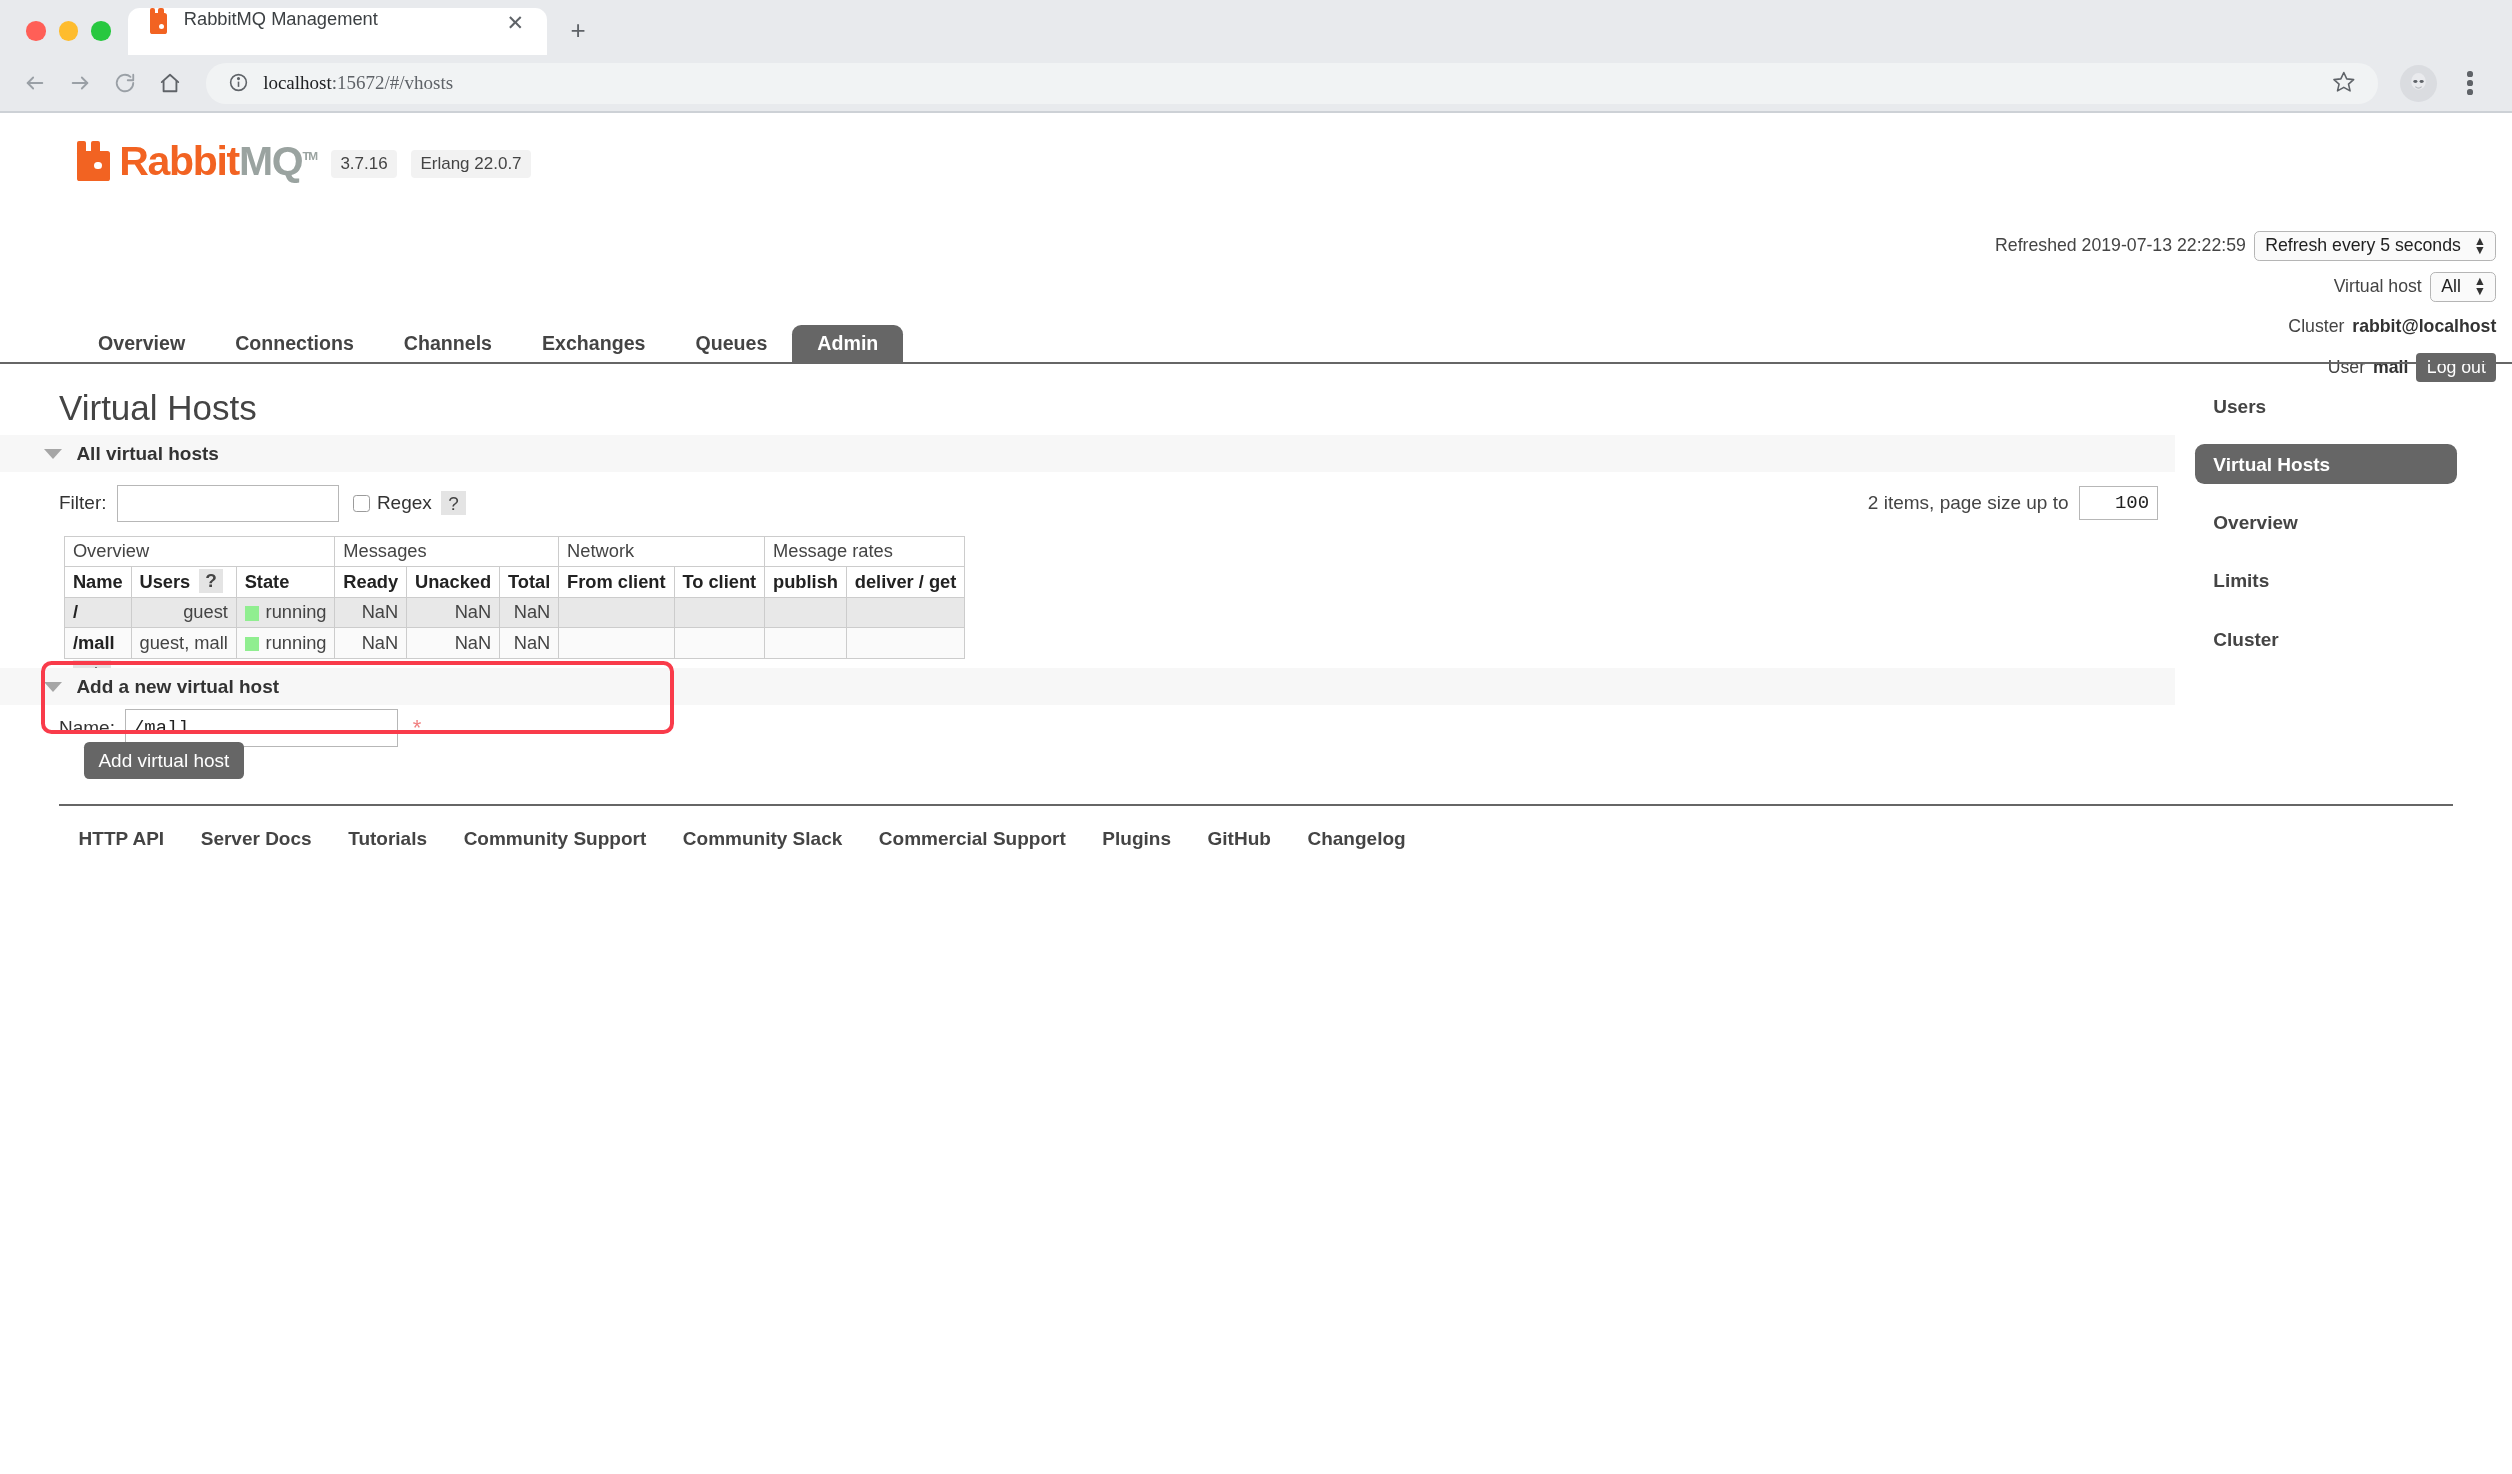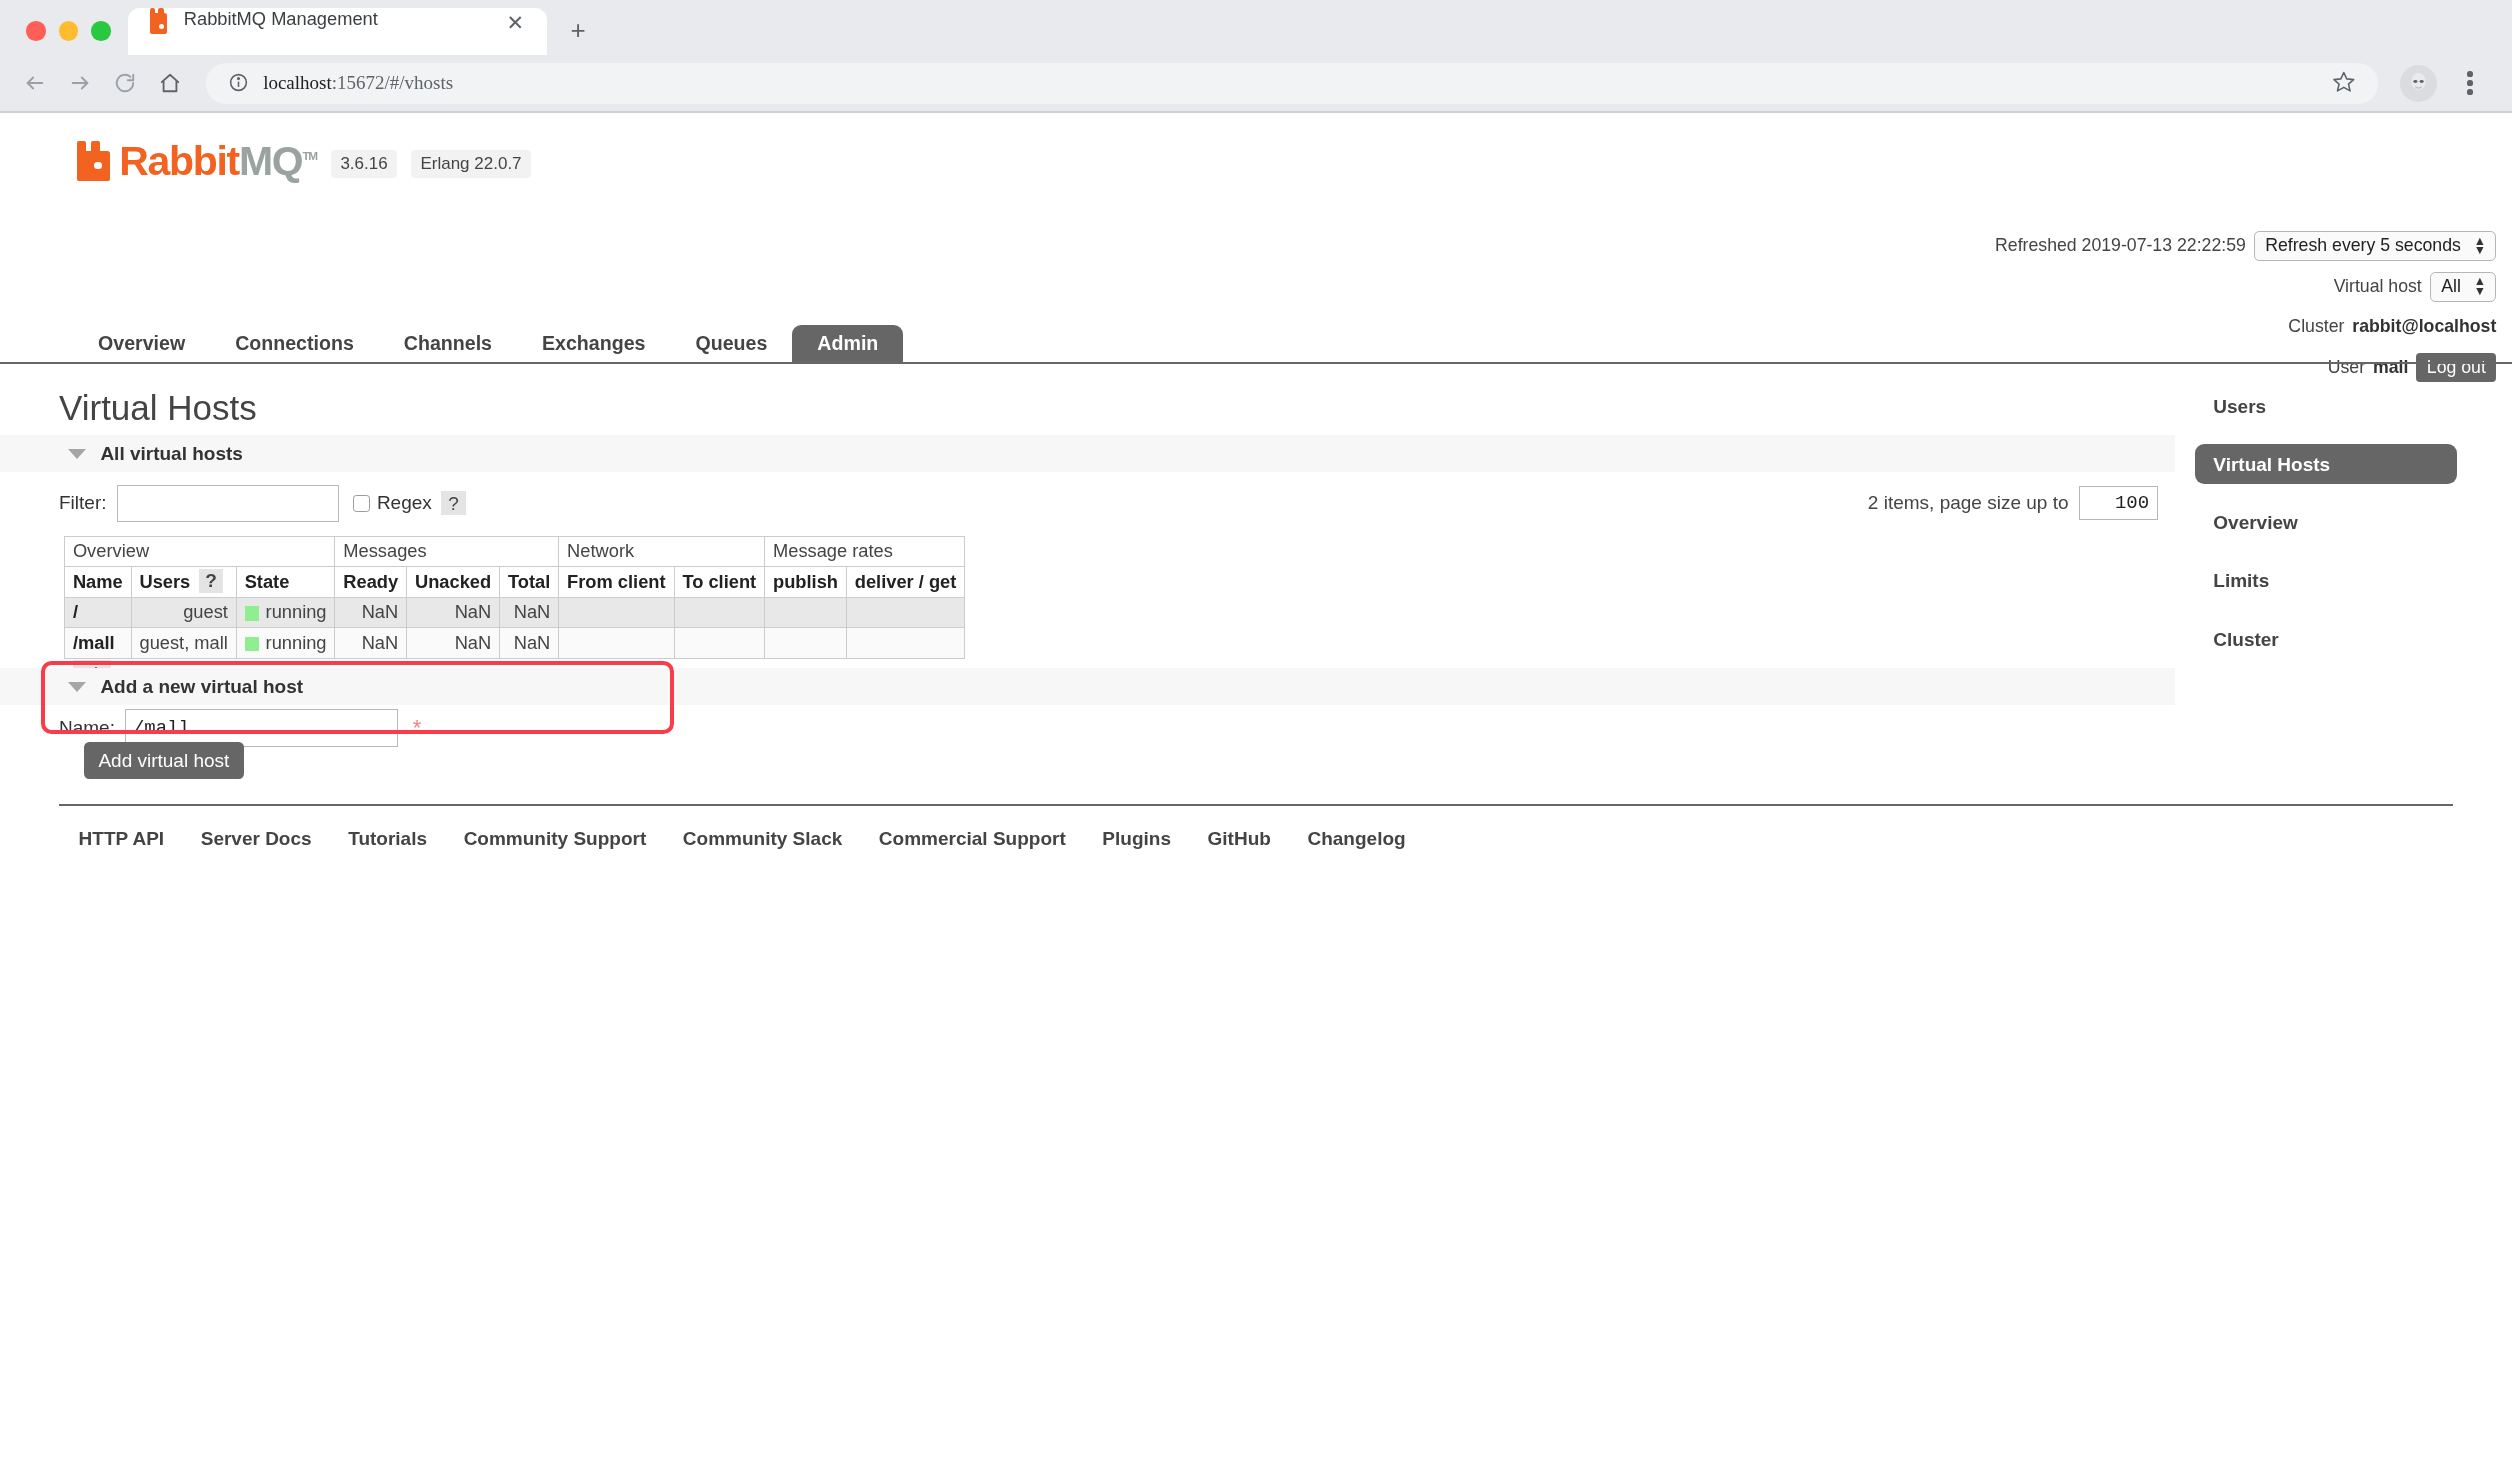--- a/index.html
+++ b/index.html
@@ -260,21 +260,21 @@
     font-weight: normal;
     color: #444444;
     margin: 0;
   }
 
   .section-bar {
     background: #f7f7f7;
     height: 37px;
     display: flex;
     align-items: center;
-    padding-left: 68px;
+    padding-left: 44px;
     gap: 14.4px;
   }
   .section-bar .caret {
     width: 0; height: 0;
     border-left: 9.8px solid transparent;
     border-right: 9.8px solid transparent;
     border-top: 10.5px solid #a6a6a6;
   }
   .section-bar .sec-title {
     font-size: 19px; font-weight: bold; color: #333333;
@@ -563,21 +563,21 @@
     <div id="logo-block">
       <div id="rmq-logo">
         <span id="logo-mark">
           <span class="lm-e1"></span>
             <span class="lm-e2"></span>
           <span class="lm-body"></span>
             <span class="lm-dot"></span>
         </span>
         <span id="logo-word"><span class="w-rabbit">Rabbit</span><span class="w-mq">MQ</span><span class="w-tm">TM</span></span>
       </div>
-      <span class="version-pill">3.6.16</span>
+      <span class="version-pill">3.7.16</span>
       <span class="version-pill">Erlang 22.0.7</span>
     </div>
 
     <div id="header-right">
       <div class="hr-row">
         <span class="hr-label">Refreshed 2019-07-13 22:22:59</span>
         <span class="fake-select">
           <span>Refresh every 5 seconds</span>
           <span class="sel-arrows">
               <span>▲</span>

